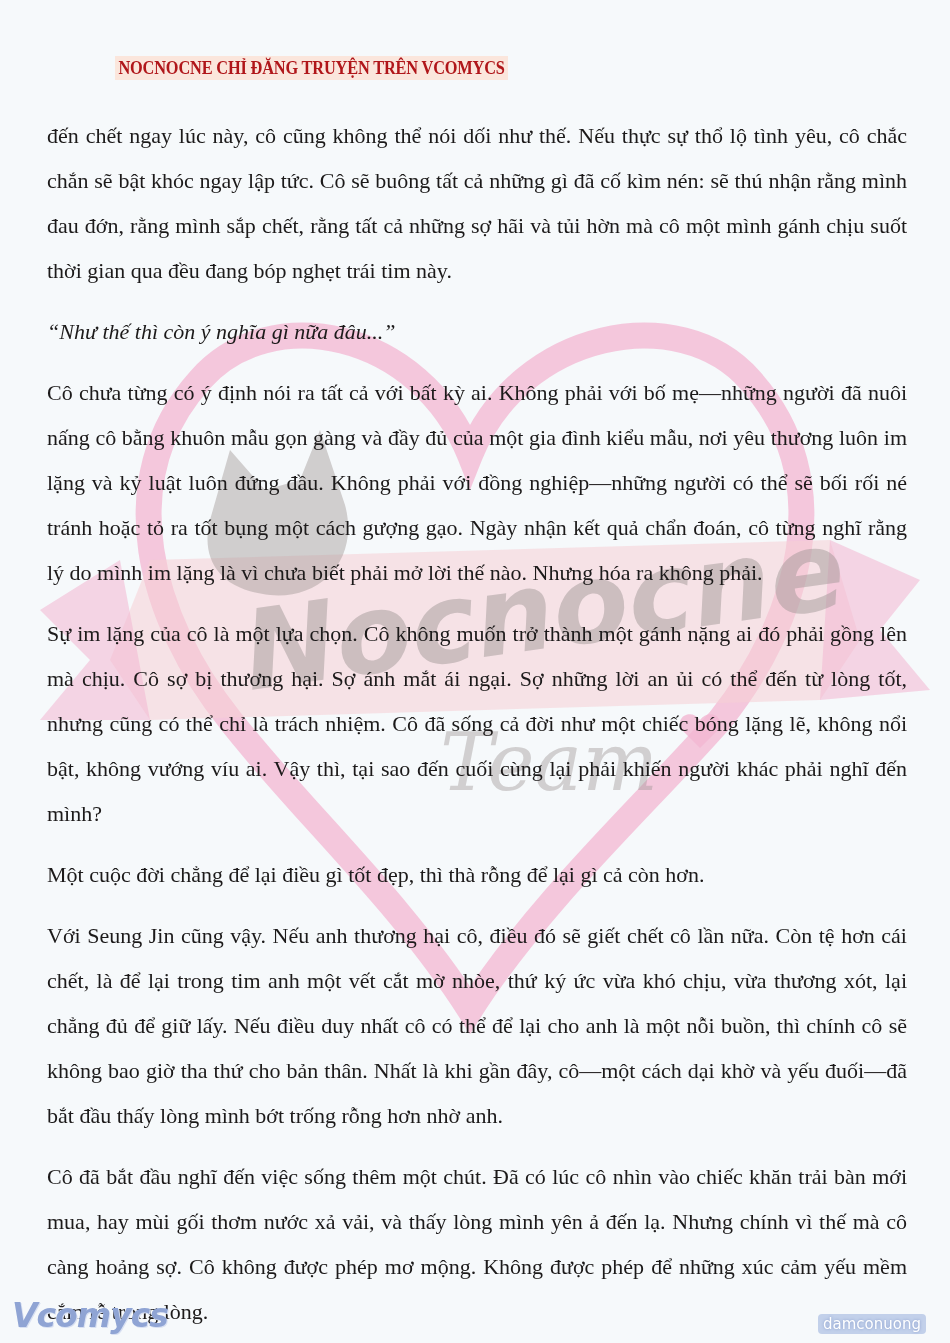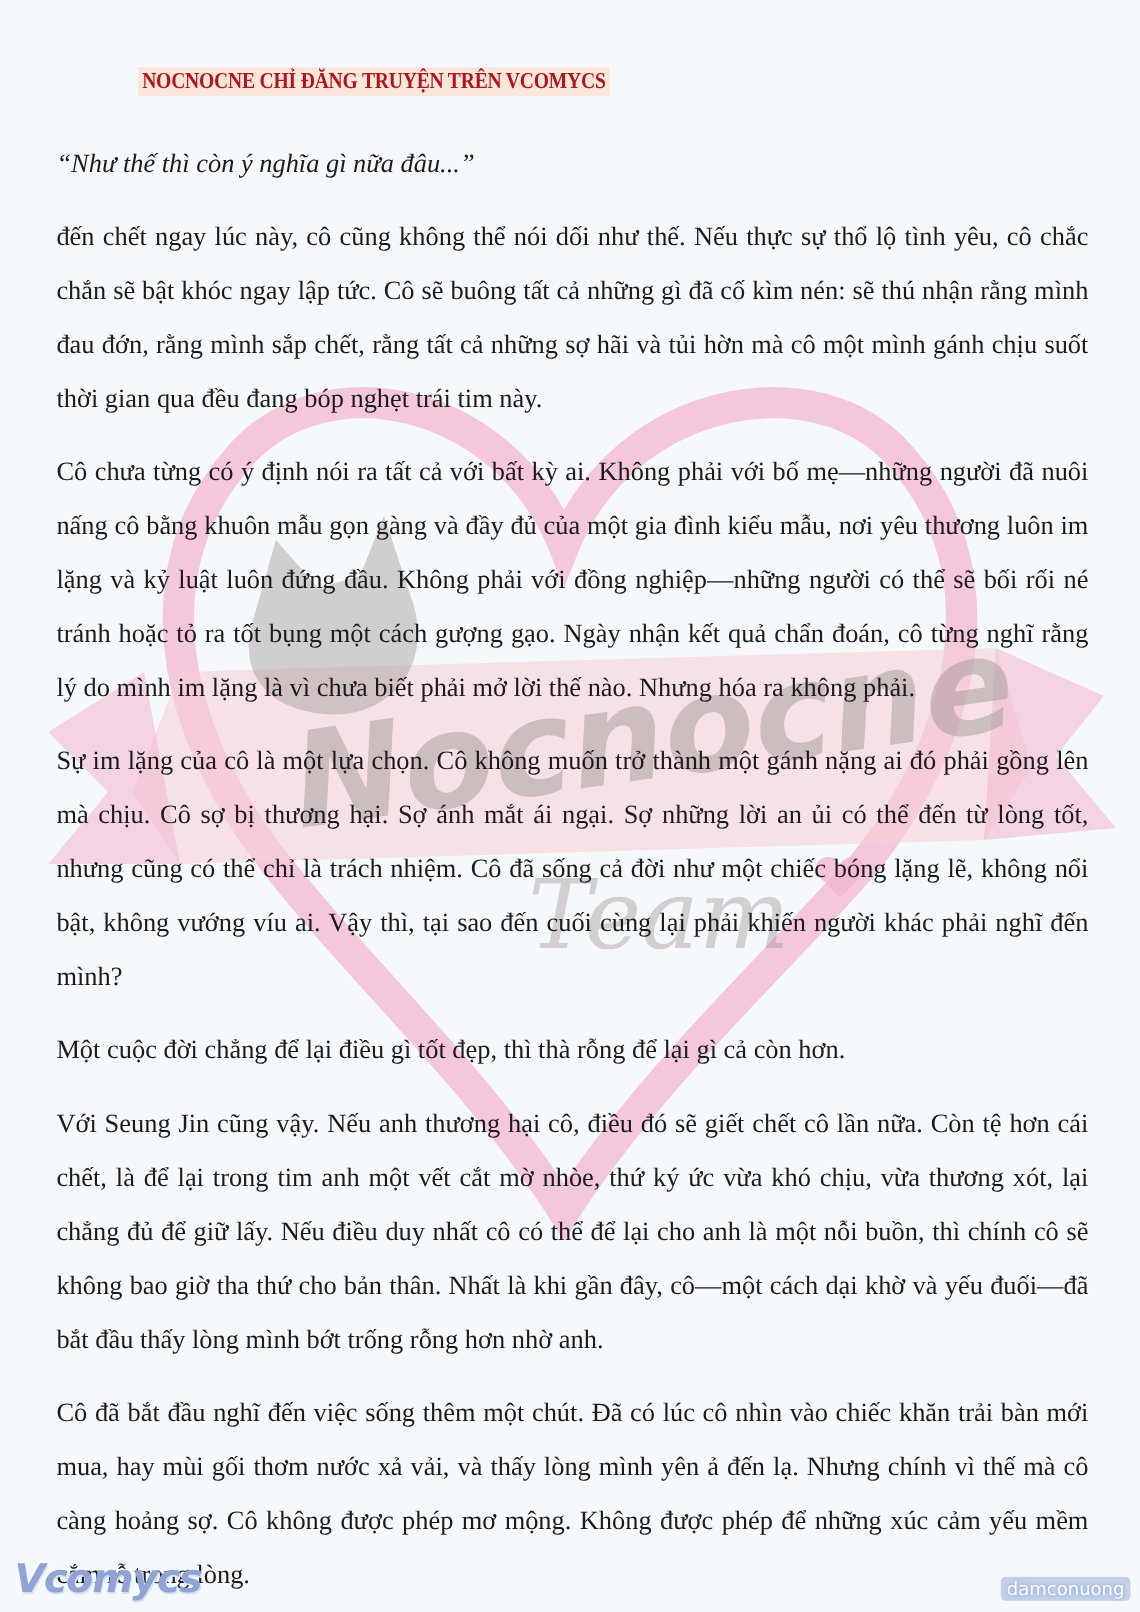--- a/index.html
+++ b/index.html
@@ -22,21 +22,21 @@
     text-align: justify; text-align-last: left;
   }
   .para.italic { font-style: italic; }
   .footer-logo {
     position: absolute; left: 12px; top: 1296px; z-index: 2;
     font-family: "DejaVu Sans", sans-serif; font-style: italic; font-weight: bold;
     font-size: 33px; color: #8fa4d4; letter-spacing: -1px;
     text-shadow: 1px 1px 0 #d8e0f2;
   }
   .footer-badge {
-    position: absolute; right: 8px; top: 1314px; z-index: 2;
+    position: absolute; right: 24px; top: 1314px; z-index: 2;
     font-family: "DejaVu Sans", sans-serif; font-size: 15px;
     color: #ffffff; background: #c2d0ea; padding: 1px 5px; border-radius: 4px;
     text-shadow: 0 0 3px #7f95c8;
   }
 </style>
 </head>
 <body>
 
 <svg class="watermark" viewBox="0 0 950 1343" xmlns="http://www.w3.org/2000/svg">
 
@@ -48,22 +48,22 @@
 
   <path d="M210 520 L 230 450 L 265 490 L 300 480 L 320 430 L 345 505 C 360 560, 320 600, 270 595 C 220 590, 200 560, 210 520 Z" fill="#a29a97" opacity="0.45"></path>
   <text x="250" y="690" font-family="DejaVu Sans, sans-serif" font-weight="bold" font-style="italic" font-size="110" fill="#9b9392" opacity="0.45" transform="rotate(-8 250 690)">Nocnocne</text>
   <text x="440" y="790" font-family="DejaVu Serif, serif" font-style="italic" font-size="80" fill="#9b9392" opacity="0.4">Team</text>
   <path d="M700 720 c -8 -12 -26 -4 -18 10 l 18 18 l 18 -18 c 8 -14 -10 -22 -18 -10 z" fill="#f3b6d2" opacity="0.8"></path>
 </svg>
 
 <div class="header">NOCNOCNE CHỈ ĐĂNG TRUYỆN TRÊN VCOMYCS</div>
 
 <div class="content">
+  <p class="para">đến chết ngay lúc này, cô cũng không thể nói dối như thế. Nếu thực sự thổ lộ tình yêu, cô chắc chắn sẽ bật khóc ngay lập tức. Cô sẽ buông tất cả những gì đã cố kìm nén: sẽ thú nhận rằng mình đau đớn, rằng mình sắp chết, rằng tất cả những sợ hãi và tủi hờn mà cô một mình gánh chịu suốt thời gian qua đều đang bóp nghẹt trái tim này.</p>
   <p class="para italic">“Như thế thì còn ý nghĩa gì nữa đâu...”</p>
-  <p class="para">đến chết ngay lúc này, cô cũng không thể nói dối như thế. Nếu thực sự thổ lộ tình yêu, cô chắc chắn sẽ bật khóc ngay lập tức. Cô sẽ buông tất cả những gì đã cố kìm nén: sẽ thú nhận rằng mình đau đớn, rằng mình sắp chết, rằng tất cả những sợ hãi và tủi hờn mà cô một mình gánh chịu suốt thời gian qua đều đang bóp nghẹt trái tim này.</p>
   <p class="para">Cô chưa từng có ý định nói ra tất cả với bất kỳ ai. Không phải với bố mẹ—những người đã nuôi nấng cô bằng khuôn mẫu gọn gàng và đầy đủ của một gia đình kiểu mẫu, nơi yêu thương luôn im lặng và kỷ luật luôn đứng đầu. Không phải với đồng nghiệp—những người có thể sẽ bối rối né tránh hoặc tỏ ra tốt bụng một cách gượng gạo. Ngày nhận kết quả chẩn đoán, cô từng nghĩ rằng lý do mình im lặng là vì chưa biết phải mở lời thế nào. Nhưng hóa ra không phải.</p>
   <p class="para">Sự im lặng của cô là một lựa chọn. Cô không muốn trở thành một gánh nặng ai đó phải gồng lên mà chịu. Cô sợ bị thương hại. Sợ ánh mắt ái ngại. Sợ những lời an ủi có thể đến từ lòng tốt, nhưng cũng có thể chỉ là trách nhiệm. Cô đã sống cả đời như một chiếc bóng lặng lẽ, không nổi bật, không vướng víu ai. Vậy thì, tại sao đến cuối cùng lại phải khiến người khác phải nghĩ đến mình?</p>
   <p class="para">Một cuộc đời chẳng để lại điều gì tốt đẹp, thì thà rỗng để lại gì cả còn hơn.</p>
   <p class="para">Với Seung Jin cũng vậy. Nếu anh thương hại cô, điều đó sẽ giết chết cô lần nữa. Còn tệ hơn cái chết, là để lại trong tim anh một vết cắt mờ nhòe, thứ ký ức vừa khó chịu, vừa thương xót, lại chẳng đủ để giữ lấy. Nếu điều duy nhất cô có thể để lại cho anh là một nỗi buồn, thì chính cô sẽ không bao giờ tha thứ cho bản thân. Nhất là khi gần đây, cô—một cách dại khờ và yếu đuối—đã bắt đầu thấy lòng mình bớt trống rỗng hơn nhờ anh.</p>
   <p class="para">Cô đã bắt đầu nghĩ đến việc sống thêm một chút. Đã có lúc cô nhìn vào chiếc khăn trải bàn mới mua, hay mùi gối thơm nước xả vải, và thấy lòng mình yên ả đến lạ. Nhưng chính vì thế mà cô càng hoảng sợ. Cô không được phép mơ mộng. Không được phép để những xúc cảm yếu mềm cắm rễ trong lòng.</p>
 </div>
 
 <div class="footer-logo">Vcomycs</div>
 <div class="footer-badge">damconuong</div>
 

